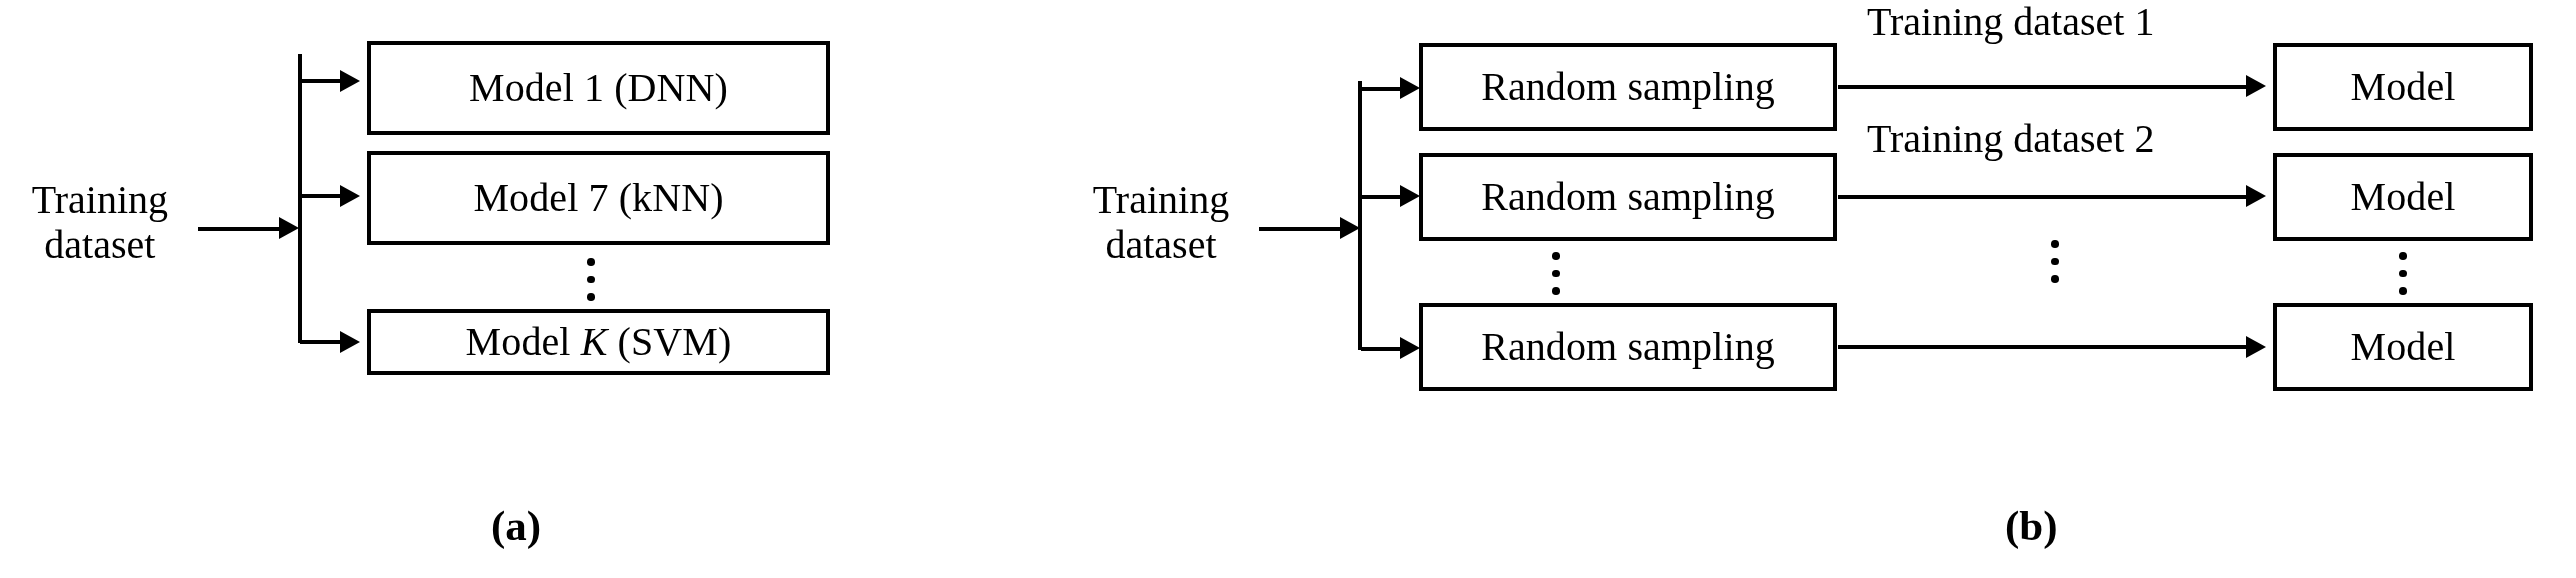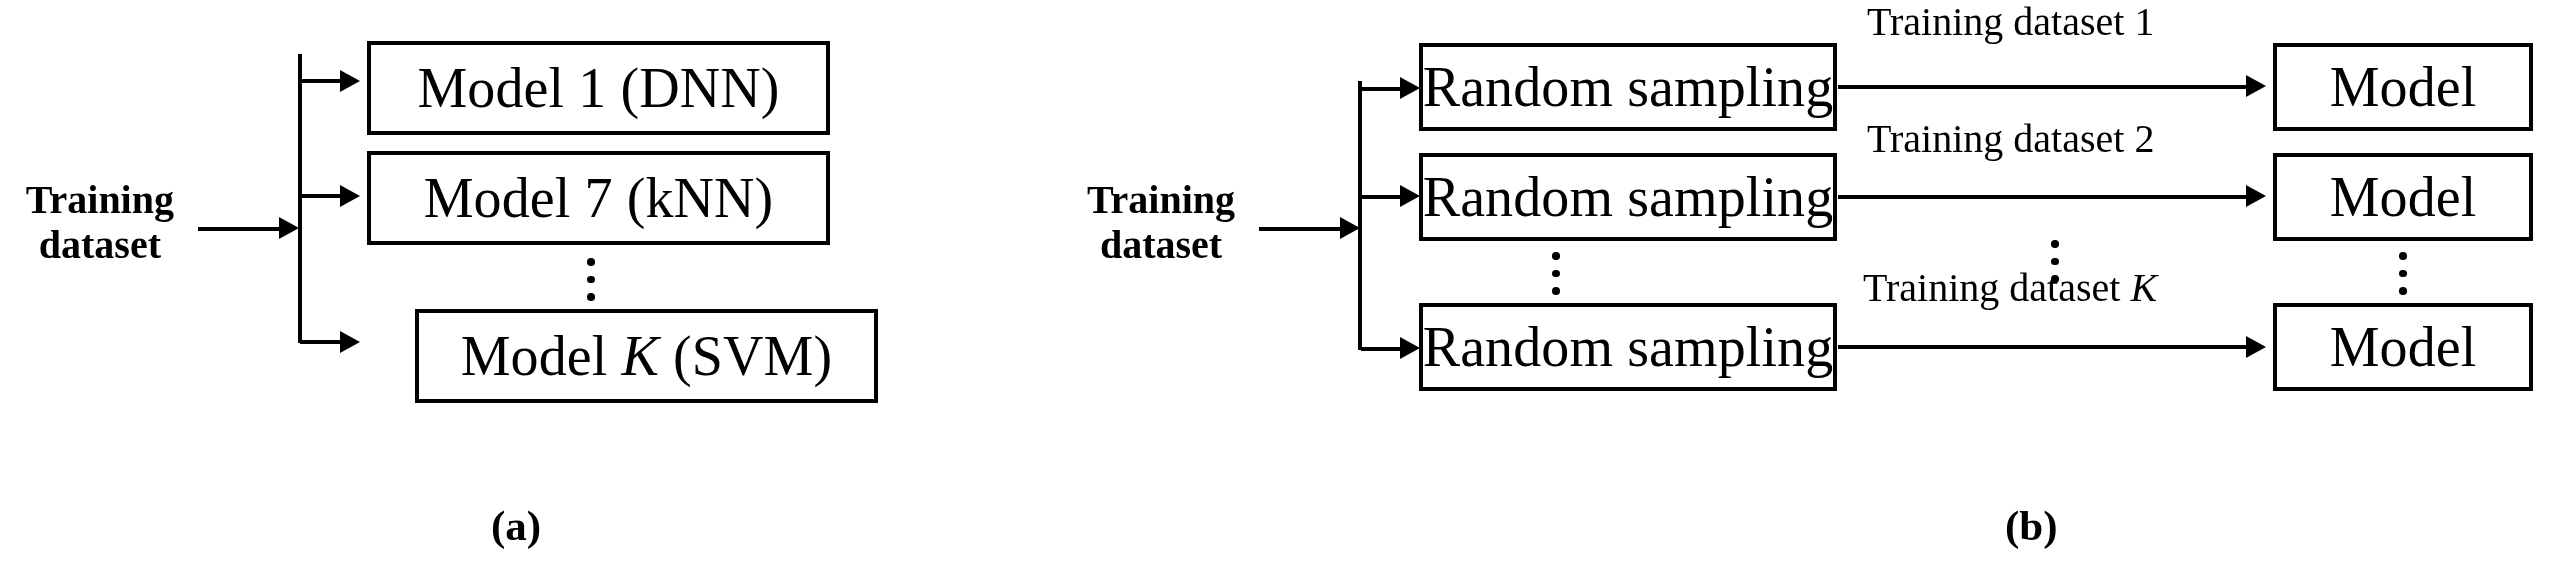--- a/index.html
+++ b/index.html
@@ -25,39 +25,38 @@
     box-sizing: border-box;
     border: 4.8px solid #000000;
     background: #ffffff;
     display: flex;
     align-items: center;
     justify-content: center;
     color: #000000;
     white-space: nowrap;
   }
   .pbox-label {
-    font-size: 56px;
+    font-size: 40px;
     line-height: 1;
     letter-spacing: 0.1px;
   }
   .pbox-label .ital { font-style: italic; }
 
   
   .ftext {
     position: absolute;
     color: #000000;
     white-space: nowrap;
     line-height: 1.05;
   }
 
   .src-label {
     font-size: 40px;
     text-align: center;
     line-height: 1.12;
-    font-weight: bold;
   }
   .edge-label { font-size: 40px; }
   .edge-label .ital { font-style: italic; }
 
   .panel-caption {
     font-size: 43px;
     font-weight: bold;
     font-family: "Liberation Serif", "DejaVu Serif", serif;
   }
 
@@ -124,21 +123,21 @@
     <div class="arrowhead" style="left:340px; top:331px;"></div>
 
     <div class="pbox" style="left:367px; top:41px; width:463px; height:94px;">
       <span class="pbox-label"><span>Model 1 (DNN)</span><span class="ital"></span><span></span></span>
     </div>
 
     <div class="pbox" style="left:367px; top:151px; width:463px; height:94px;">
       <span class="pbox-label"><span>Model 7 (kNN)</span><span class="ital"></span><span></span></span>
     </div>
 
-    <div class="pbox" style="left:367px; top:309px; width:463px; height:94px;margin-left:48px;">
+    <div class="pbox" style="left:367px; top:309px; width:463px; height:66px;">
       <span class="pbox-label"><span>Model </span><span class="ital">K</span><span> (SVM)</span></span>
     </div>
 
     <div class="vdots" style="left:587px; top:258px; width:8.3px; height:43px;">
       <i></i>
         <i></i>
         <i></i>
     </div>
 
     <div class="ftext panel-caption" style="left:491px; top:503px;">(a)</div>
@@ -190,21 +189,20 @@
     <div class="ftext edge-label" style="left:1006px; top:118px;text-align:right;"><span>Training dataset 2</span><span class="ital"></span><span></span></div>
     <div class="hline" style="left:977px; top:195px; width:410px;"></div>
     <div class="arrowhead" style="left:1385px; top:185px;"></div>
 
     <div class="vdots" style="left:1190px; top:240px; width:8.3px; height:43px;">
       <i></i>
         <i></i>
         <i></i>
     </div>
 
-    <div class="ftext edge-label" style="left:1002px; top:267px;"><span>Training dataset </span><span class="ital">K</span><span></span></div>
     <div class="hline" style="left:977px; top:345px; width:410px;"></div>
     <div class="arrowhead" style="left:1385px; top:336px;"></div>
 
     <div class="pbox" style="left:1412px; top:43px; width:260px; height:88px;">
       <span class="pbox-label">Model</span>
     </div>
 
     <div class="pbox" style="left:1412px; top:153px; width:260px; height:88px;">
       <span class="pbox-label">Model</span>
     </div>

